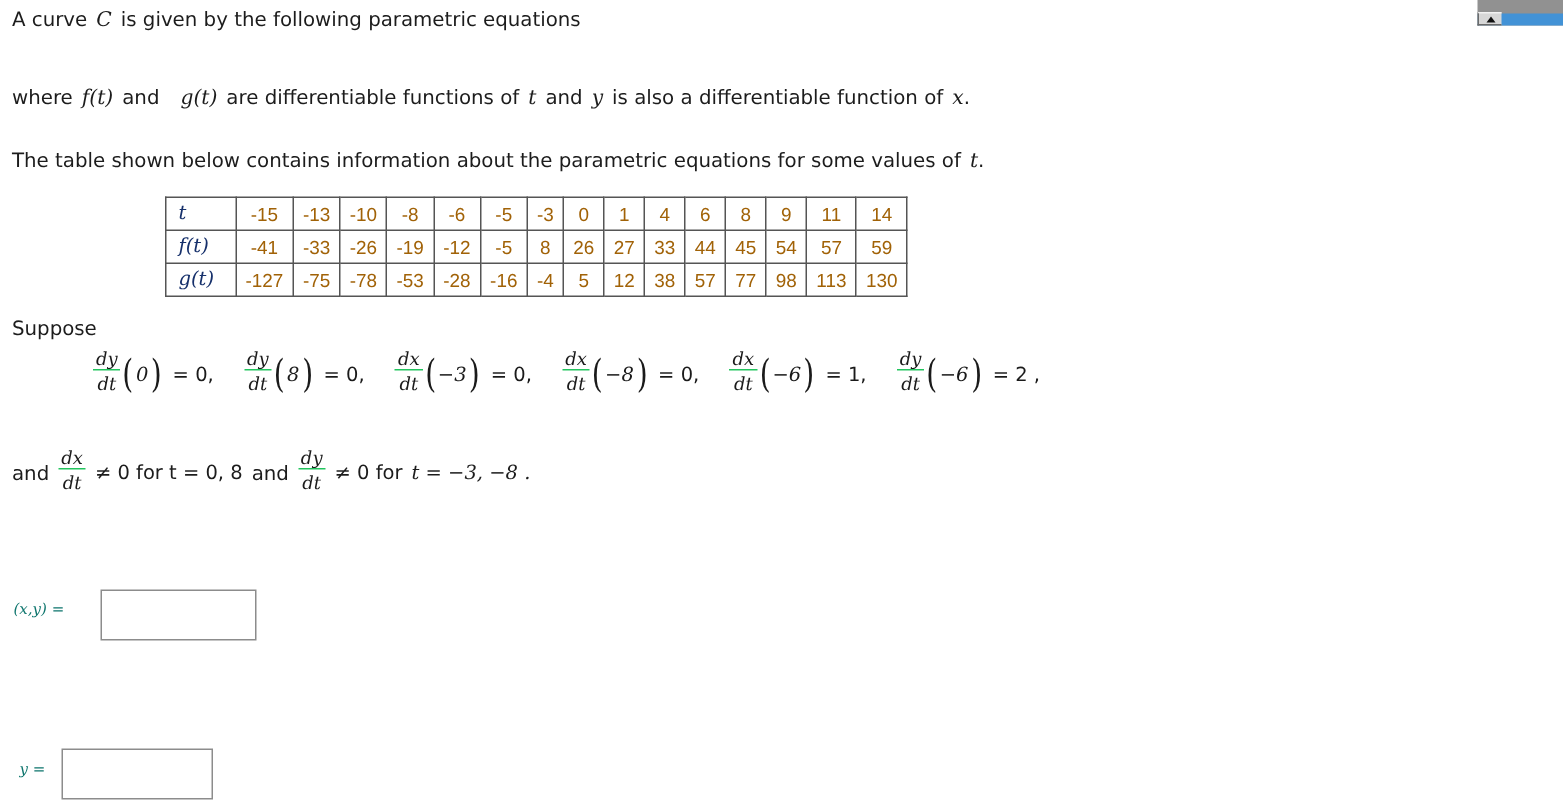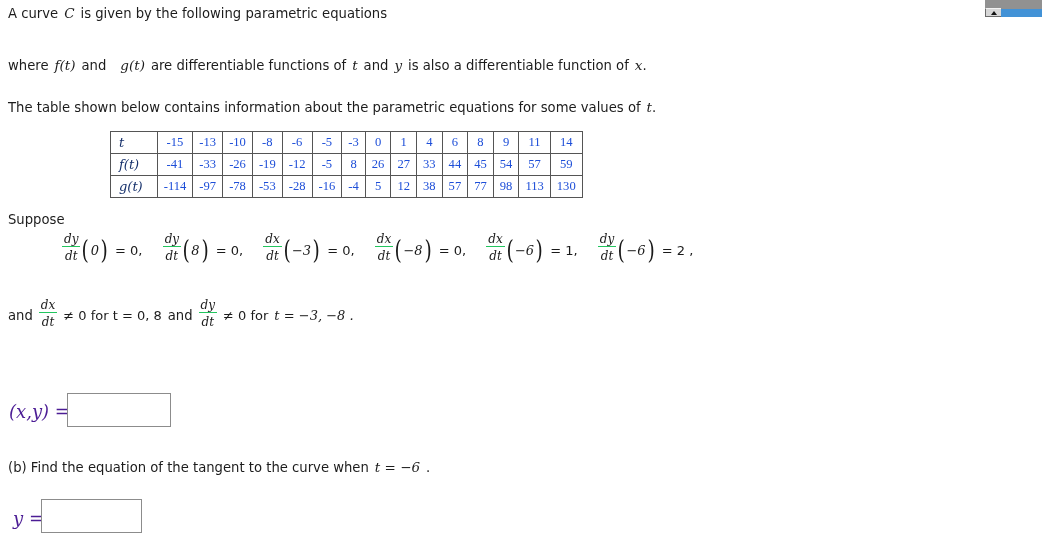--- a/index.html
+++ b/index.html
@@ -61,23 +61,23 @@
     top: 131px;
     border-collapse: collapse;
     font-size: 12.6px;
     background: #fff;
   }
   .data-table td, .data-table th {
     border: 1px solid #555;
     padding: 2px 6px;
     text-align: center;
     height: 22px;
-    color: #1d4ed8;
+    color: #a16207;
     font-weight: normal;
-    font-family: Liberation Serif, serif;
+    font-family: Liberation Sans, sans-serif;
   }
   .data-table td.rowhead, .data-table th.rowhead {
     text-align: left;
     padding-left: 8px;
     padding-right: 14px;
     font-style: italic;
     color: #16306b;
     font-family: "DejaVu Serif", "Liberation Serif", serif;
     font-size: 13px;
   }
@@ -129,24 +129,24 @@
     white-space: nowrap;
     font-size: 13px;
   }
   .dgap { display: inline-block; width: 16px; }
 
   .inline-frac-wrap { display: inline-block; vertical-align: middle; }
 
   
   .ans-label {
     position: absolute;
-    color: #4c1d95;
+    color: #0f766e;
     font-family: "DejaVu Serif", "Liberation Serif", serif;
     font-style: italic;
-    font-size: 18px;
+    font-size: 10px;
   }
   .ans-box {
     position: absolute;
     border: 1px solid #8c8c8c;
     background: #ffffff;
     outline: none;
     font-family: "DejaVu Sans", "Liberation Sans", sans-serif;
     font-size: 13px;
     padding: 2px 4px;
     color: #1c1c1c;
@@ -251,22 +251,22 @@
         <td>27</td>
         <td>33</td>
         <td>44</td>
         <td>45</td>
         <td>54</td>
         <td>57</td>
         <td>59</td>
       </tr>
       <tr>
         <td class="rowhead">g(t)</td>
-        <td>-114</td>
-        <td>-97</td>
+        <td>-127</td>
+        <td>-75</td>
         <td>-78</td>
         <td>-53</td>
         <td>-28</td>
         <td>-16</td>
         <td>-4</td>
         <td>5</td>
         <td>12</td>
         <td>38</td>
         <td>57</td>
         <td>77</td>
@@ -296,23 +296,20 @@
   </div>
 
   <div class="line" id="stmt-and-line">
     <span>and</span><span class="sp"></span><span class="frac"><span class="num">dx</span><span class="den">dt</span></span><span class="sp"></span><span class="eqtail">≠ 0 for t = 0, 8</span><span class="sp"></span><span>and</span><span class="sp"></span><span class="frac"><span class="num">dy</span><span class="den">dt</span></span><span class="sp"></span><span class="eqtail">≠ 0  for</span><span class="sp"></span><span class="mathvar eqtail">t = −3, −8 .</span>
   </div>
 
 
   <div class="ans-label" id="label-xy">(x,y) =</div>
   <input class="ans-box" id="input-xy" type="text" placeholder="" style="">
 
-  <div class="line" id="q-b">
-    <span>(b) Find the equation of the tangent to the curve when</span><span class="sp"></span><span class="mathvar">t = −6</span><span class="sp"></span><span>.</span>
-  </div>
 
   <div class="ans-label" id="label-y">y =</div>
   <input class="ans-box" id="input-y" type="text" placeholder="" style="">
 
   <div class="scroll-widget">
     <div class="scroll-track"></div>
     <div class="scroll-strip"></div>
     <div class="scroll-up-btn">
       <div class="scroll-up-arrow"></div>
     </div>

